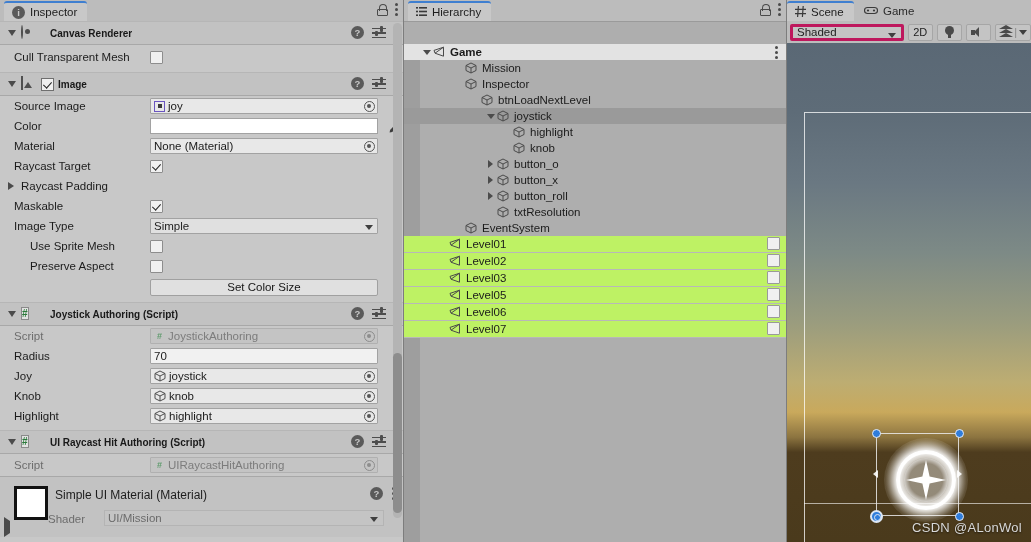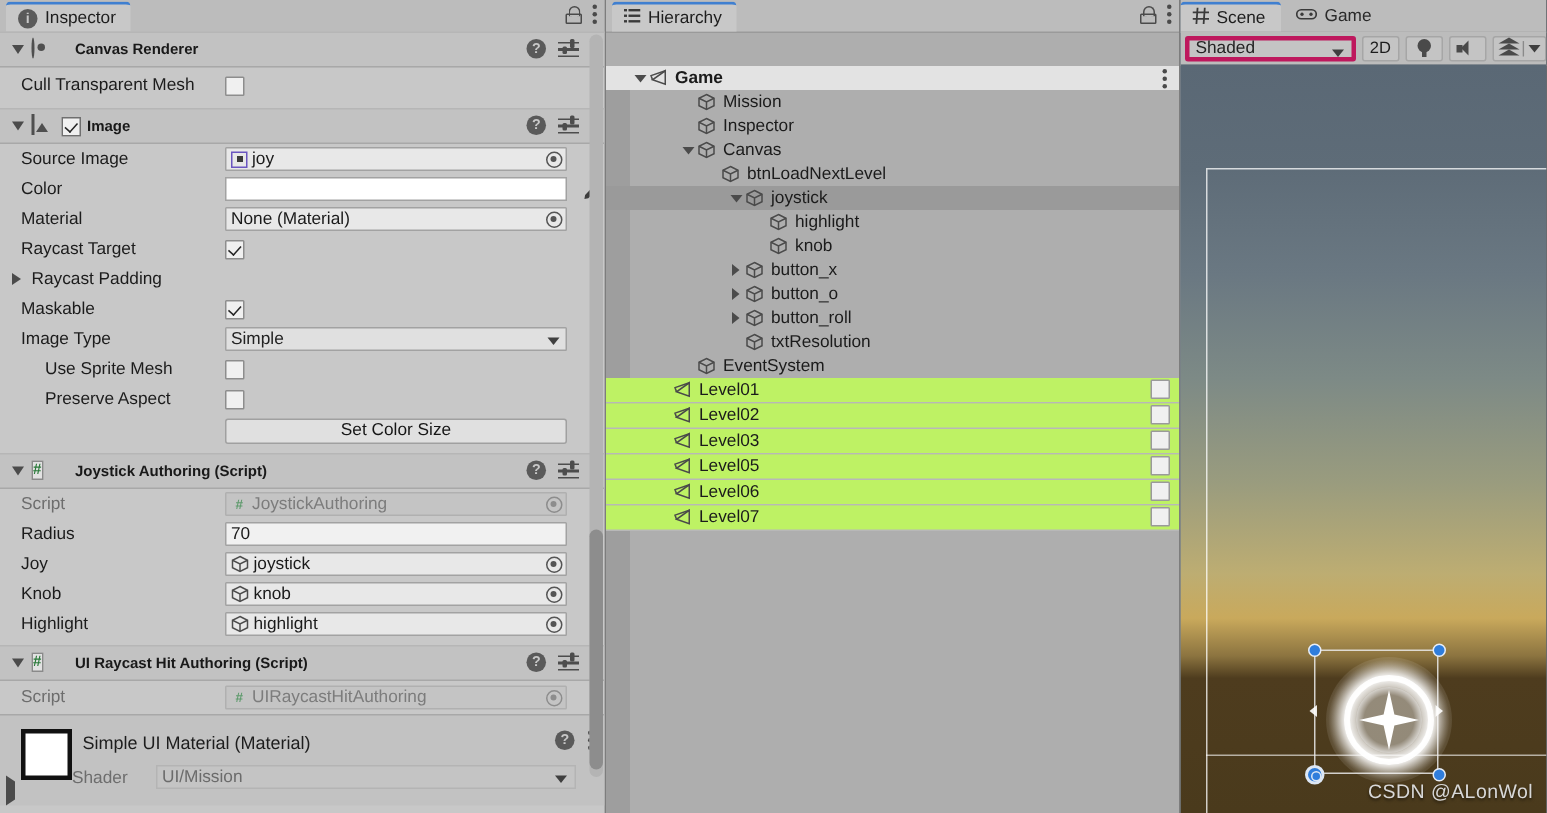--- a/index.html
+++ b/index.html
@@ -554,33 +554,20 @@
             <span class="tw"></span>
             <span style="flex: 0 0 14px; display: flex; align-items: center; margin-right: 3px;">
               <svg width="12" height="12" viewBox="0 0 12 12" aria-hidden="true">
                 <path d="M6 1 L11 3.5 L11 8.5 L6 11 L1 8.5 L1 3.5 Z" fill="none" stroke="#4a4a4a" stroke-width="1"></path>
                 <path d="M1 3.5 L6 6 L11 3.5 M6 6 L6 11" fill="none" stroke="#4a4a4a" stroke-width="1"></path>
               </svg>
             </span>
             <span>Inspector</span>
           </div>
           <div class="hrow">
-            <span style="flex: 0 0 48px;"></span>
-            <span class="tw">
-              <span class="tri-d"></span>
-            </span>
-            <span style="flex: 0 0 14px; display: flex; align-items: center; margin-right: 3px;">
-              <svg width="12" height="12" viewBox="0 0 12 12" aria-hidden="true">
-                <path d="M6 1 L11 3.5 L11 8.5 L6 11 L1 8.5 L1 3.5 Z" fill="none" stroke="#4a4a4a" stroke-width="1"></path>
-                <path d="M1 3.5 L6 6 L11 3.5 M6 6 L6 11" fill="none" stroke="#4a4a4a" stroke-width="1"></path>
-              </svg>
-            </span>
-            <span>Canvas</span>
-          </div>
-          <div class="hrow">
             <span style="flex: 0 0 64px;"></span>
             <span class="tw"></span>
             <span style="flex: 0 0 14px; display: flex; align-items: center; margin-right: 3px;">
               <svg width="12" height="12" viewBox="0 0 12 12" aria-hidden="true">
                 <path d="M6 1 L11 3.5 L11 8.5 L6 11 L1 8.5 L1 3.5 Z" fill="none" stroke="#4a4a4a" stroke-width="1"></path>
                 <path d="M1 3.5 L6 6 L11 3.5 M6 6 L6 11" fill="none" stroke="#4a4a4a" stroke-width="1"></path>
               </svg>
             </span>
             <span>btnLoadNextLevel</span>
           </div>
@@ -623,34 +610,34 @@
             <span style="flex: 0 0 80px;"></span>
             <span class="tw">
               <span class="tri-r"></span>
             </span>
             <span style="flex: 0 0 14px; display: flex; align-items: center; margin-right: 3px;">
               <svg width="12" height="12" viewBox="0 0 12 12" aria-hidden="true">
                 <path d="M6 1 L11 3.5 L11 8.5 L6 11 L1 8.5 L1 3.5 Z" fill="none" stroke="#4a4a4a" stroke-width="1"></path>
                 <path d="M1 3.5 L6 6 L11 3.5 M6 6 L6 11" fill="none" stroke="#4a4a4a" stroke-width="1"></path>
               </svg>
             </span>
-            <span>button_x</span>
+            <span>button_o</span>
           </div>
           <div class="hrow">
             <span style="flex: 0 0 80px;"></span>
             <span class="tw">
               <span class="tri-r"></span>
             </span>
             <span style="flex: 0 0 14px; display: flex; align-items: center; margin-right: 3px;">
               <svg width="12" height="12" viewBox="0 0 12 12" aria-hidden="true">
                 <path d="M6 1 L11 3.5 L11 8.5 L6 11 L1 8.5 L1 3.5 Z" fill="none" stroke="#4a4a4a" stroke-width="1"></path>
                 <path d="M1 3.5 L6 6 L11 3.5 M6 6 L6 11" fill="none" stroke="#4a4a4a" stroke-width="1"></path>
               </svg>
             </span>
-            <span>button_o</span>
+            <span>button_x</span>
           </div>
           <div class="hrow">
             <span style="flex: 0 0 80px;"></span>
             <span class="tw">
               <span class="tri-r"></span>
             </span>
             <span style="flex: 0 0 14px; display: flex; align-items: center; margin-right: 3px;">
               <svg width="12" height="12" viewBox="0 0 12 12" aria-hidden="true">
                 <path d="M6 1 L11 3.5 L11 8.5 L6 11 L1 8.5 L1 3.5 Z" fill="none" stroke="#4a4a4a" stroke-width="1"></path>
                 <path d="M1 3.5 L6 6 L11 3.5 M6 6 L6 11" fill="none" stroke="#4a4a4a" stroke-width="1"></path>

